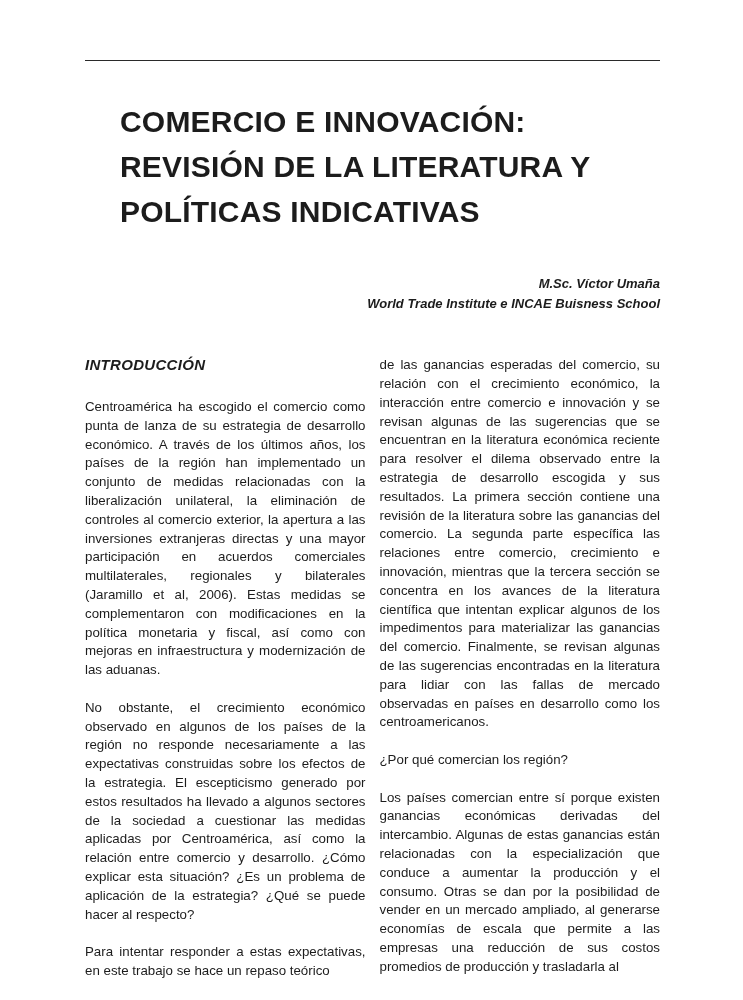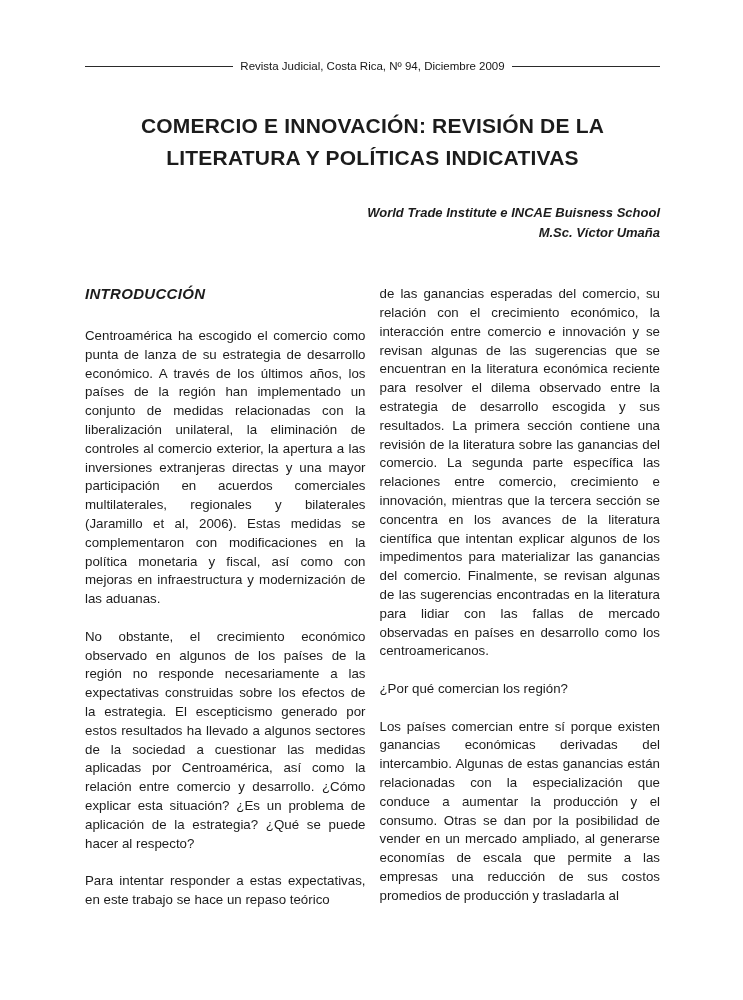--- a/index.html
+++ b/index.html
@@ -25,27 +25,26 @@
   .journal-header .rule {
     flex: 1;
     border-top: 1.6px solid #2a2a2a;
     height: 0;
   }
   .journal-header .header-text {
     padding: 0 7px;
     white-space: nowrap;
   }
   h1.title {
-    text-align: center;
     font-weight: bold;
-    font-size: 21px;
+    font-size: 30px;
     line-height: 1.5;
     letter-spacing: 0.2px;
     max-width: 505px;
-    margin: 0 auto 30px auto;
+    margin: 0 auto 40px auto;
   }
   .author {
     text-align: right;
     font-style: italic;
     font-weight: bold;
     font-size: 13px;
     line-height: 1.55;
     margin-bottom: 42px;
   }
   .columns {
@@ -72,29 +71,28 @@
     text-align: left;
   }
 </style>
 </head>
 <body>
 
 <div class="page">
 
   <div class="journal-header">
     <span class="rule"></span>
-    <span class="header-text">Revista Judicial, Costa Rica, Nº 94, Diciembre 2009</span>
     <span class="rule"></span>
   </div>
 
   <h1 class="title">COMERCIO E INNOVACIÓN: REVISIÓN DE LA LITERATURA Y POLÍTICAS INDICATIVAS</h1>
 
   <div class="author">
+    <div>M.Sc. Víctor Umaña</div>
     <div>World Trade Institute e INCAE Buisness School</div>
-    <div>M.Sc. Víctor Umaña</div>
   </div>
 
   <div class="columns">
 
     <div class="col">
       <h2 class="section-heading">INTRODUCCIÓN</h2>
       <p>Centroamérica ha escogido el comercio como punta de lanza de su estrategia de desarrollo económico. A través de los últimos años, los países de la región han implementado un conjunto de medidas relacionadas con la liberalización unilateral, la eliminación de controles al comercio exterior, la apertura a las inversiones extranjeras directas y una mayor participación en acuerdos comerciales multilaterales, regionales y bilaterales (Jaramillo et al, 2006). Estas medidas se complementaron con modificaciones en la política monetaria y fiscal, así como con mejoras en infraestructura y modernización de las aduanas.</p>
       <p>No obstante, el crecimiento económico observado en algunos de los países de la región no responde necesariamente a las expectativas construidas sobre los efectos de la estrategia. El escepticismo generado por estos resultados ha llevado a algunos sectores de la sociedad a cuestionar las medidas aplicadas por Centroamérica, así como la relación entre comercio y desarrollo. ¿Cómo explicar esta situación? ¿Es un problema de aplicación de la estrategia? ¿Qué se puede hacer al respecto?</p>
       <p>Para intentar responder a estas expectativas, en este trabajo se hace un repaso teórico</p>
     </div>

